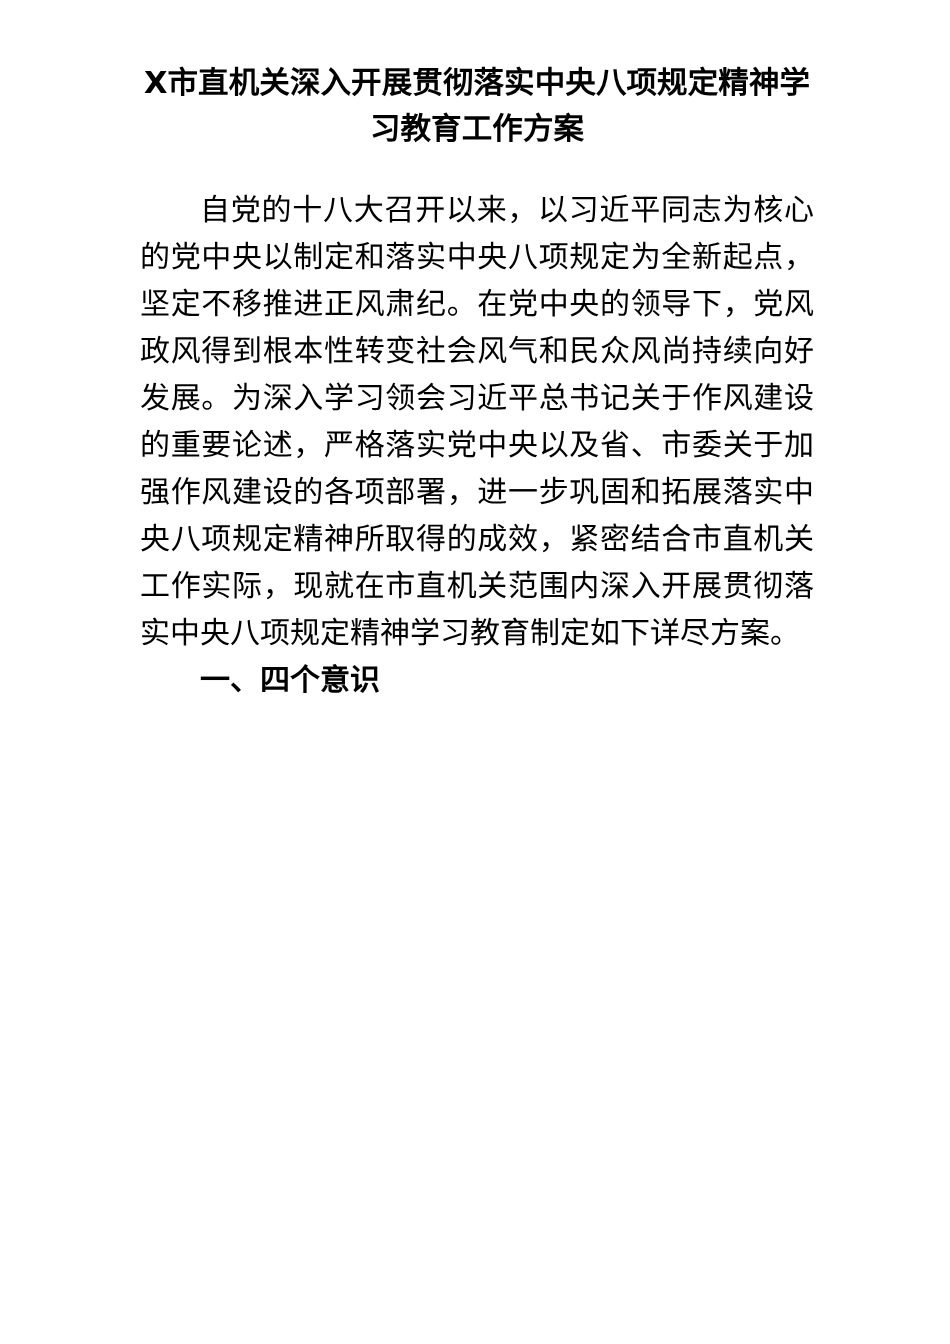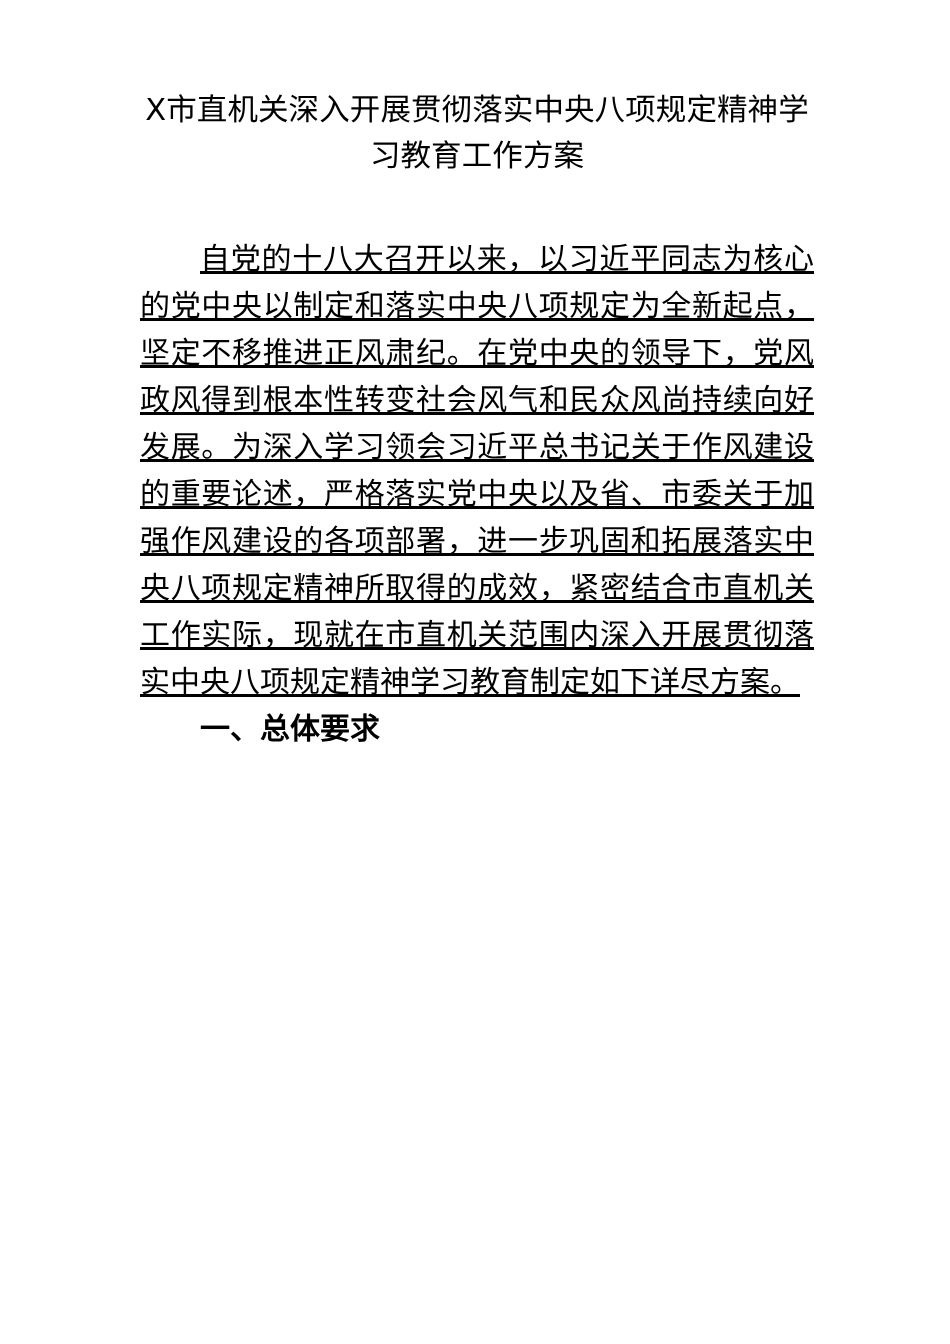--- a/index.html
+++ b/index.html
@@ -28,25 +28,25 @@
   .content {
     position: absolute;
     left: 140px;
     top: 0;
     width: 674px;
   }
 
   .doc-title {
     font-size: 30.5px;
     line-height: 46px;
-    font-weight: normal;
+    font-weight: bold;
     text-align: center;
     letter-spacing: 0.1px;
     margin: 0;
-    padding-top: 87px;
+    padding-top: 60px;
     word-break: break-all;
   }
 
   .section-heading {
     font-size: 30px;
     line-height: 47px;
     font-weight: bold;
     text-align: justify;
     text-align-last: left;
     text-indent: 60px;
@@ -59,37 +59,36 @@
     line-height: 47px;
     font-weight: normal;
     text-align: justify;
     text-align-last: left;
     text-indent: 60px;
     margin: 0;
     word-break: break-all;
   }
 
   .para-block {
-    margin-top: 56px;
-    text-decoration: underline;
+    margin-top: 34px;
   }
 
   .heading-block {
     margin-top: 0px;
   }
 </style>
 </head>
 <body>
 
 <div class="page">
 
   <div class="content">
 
     <h1 class="doc-title">X市直机关深入开展贯彻落实中央八项规定精神学习教育工作方案</h1>
 
     <p class="body-para para-block">自党的十八大召开以来，以习近平同志为核心的党中央以制定和落实中央八项规定为全新起点，坚定不移推进正风肃纪。在党中央的领导下，党风政风得到根本性转变社会风气和民众风尚持续向好发展。为深入学习领会习近平总书记关于作风建设的重要论述，严格落实党中央以及省、市委关于加强作风建设的各项部署，进一步巩固和拓展落实中央八项规定精神所取得的成效，紧密结合市直机关工作实际，现就在市直机关范围内深入开展贯彻落实中央八项规定精神学习教育制定如下详尽方案。</p>
 
-    <p class="section-heading heading-block">一、总体要求</p>
+    <p class="section-heading heading-block">一、四个意识</p>
 
 
   </div>
 
 </div>
 
 </body></html>

